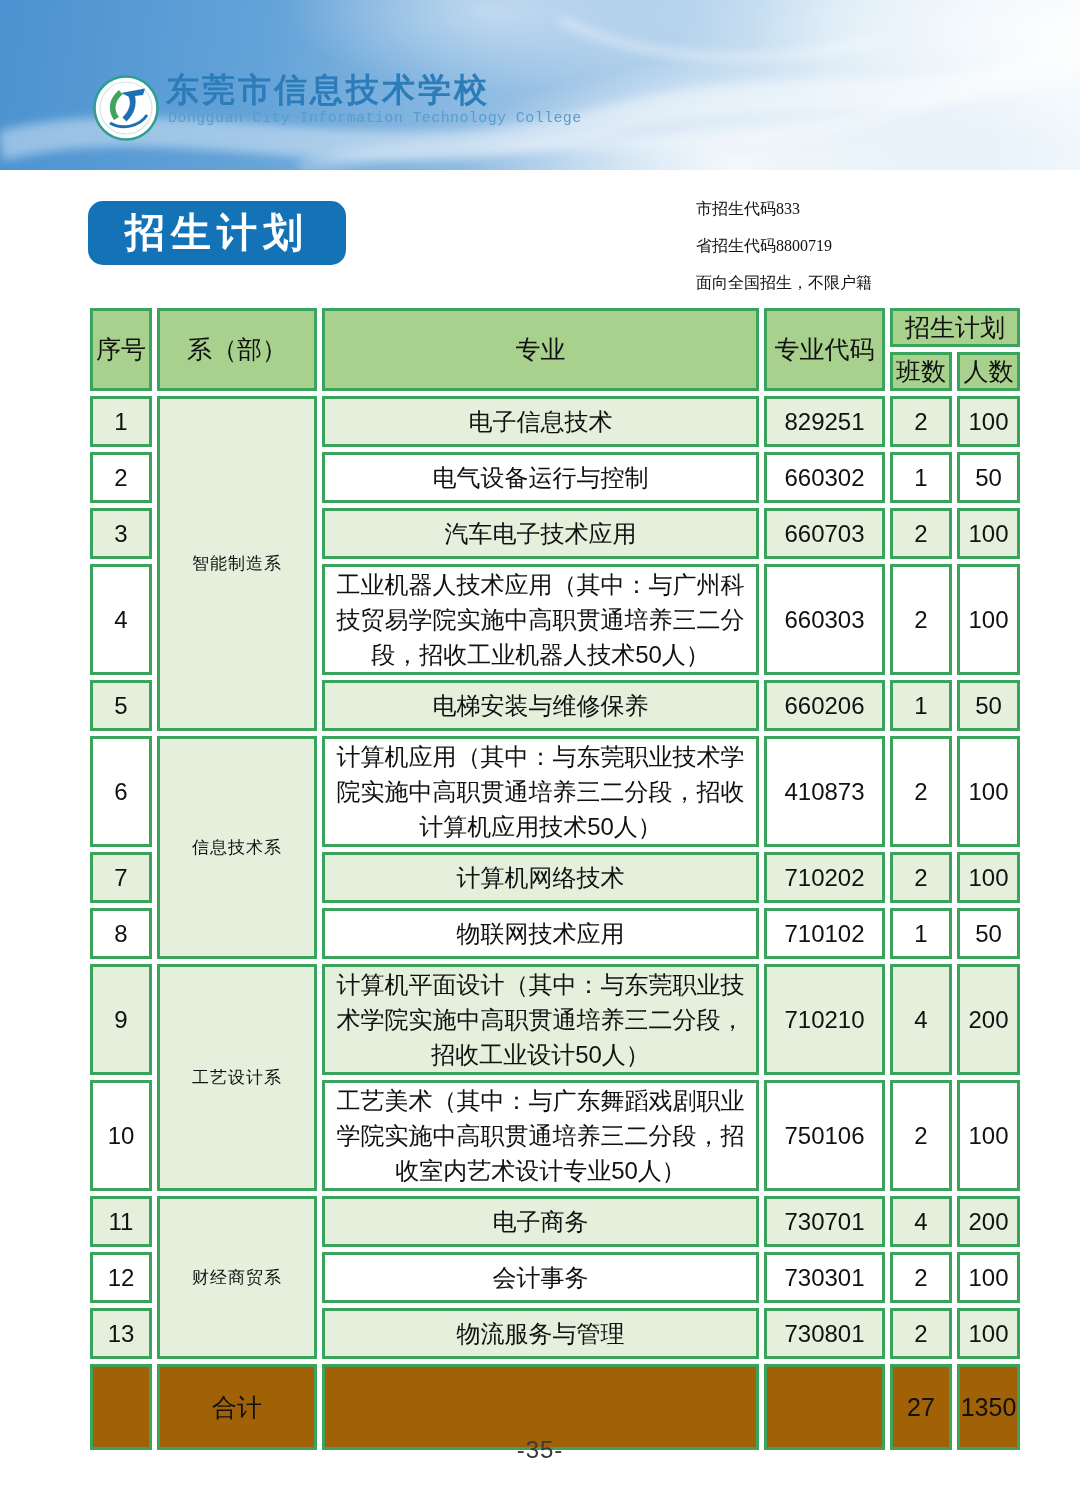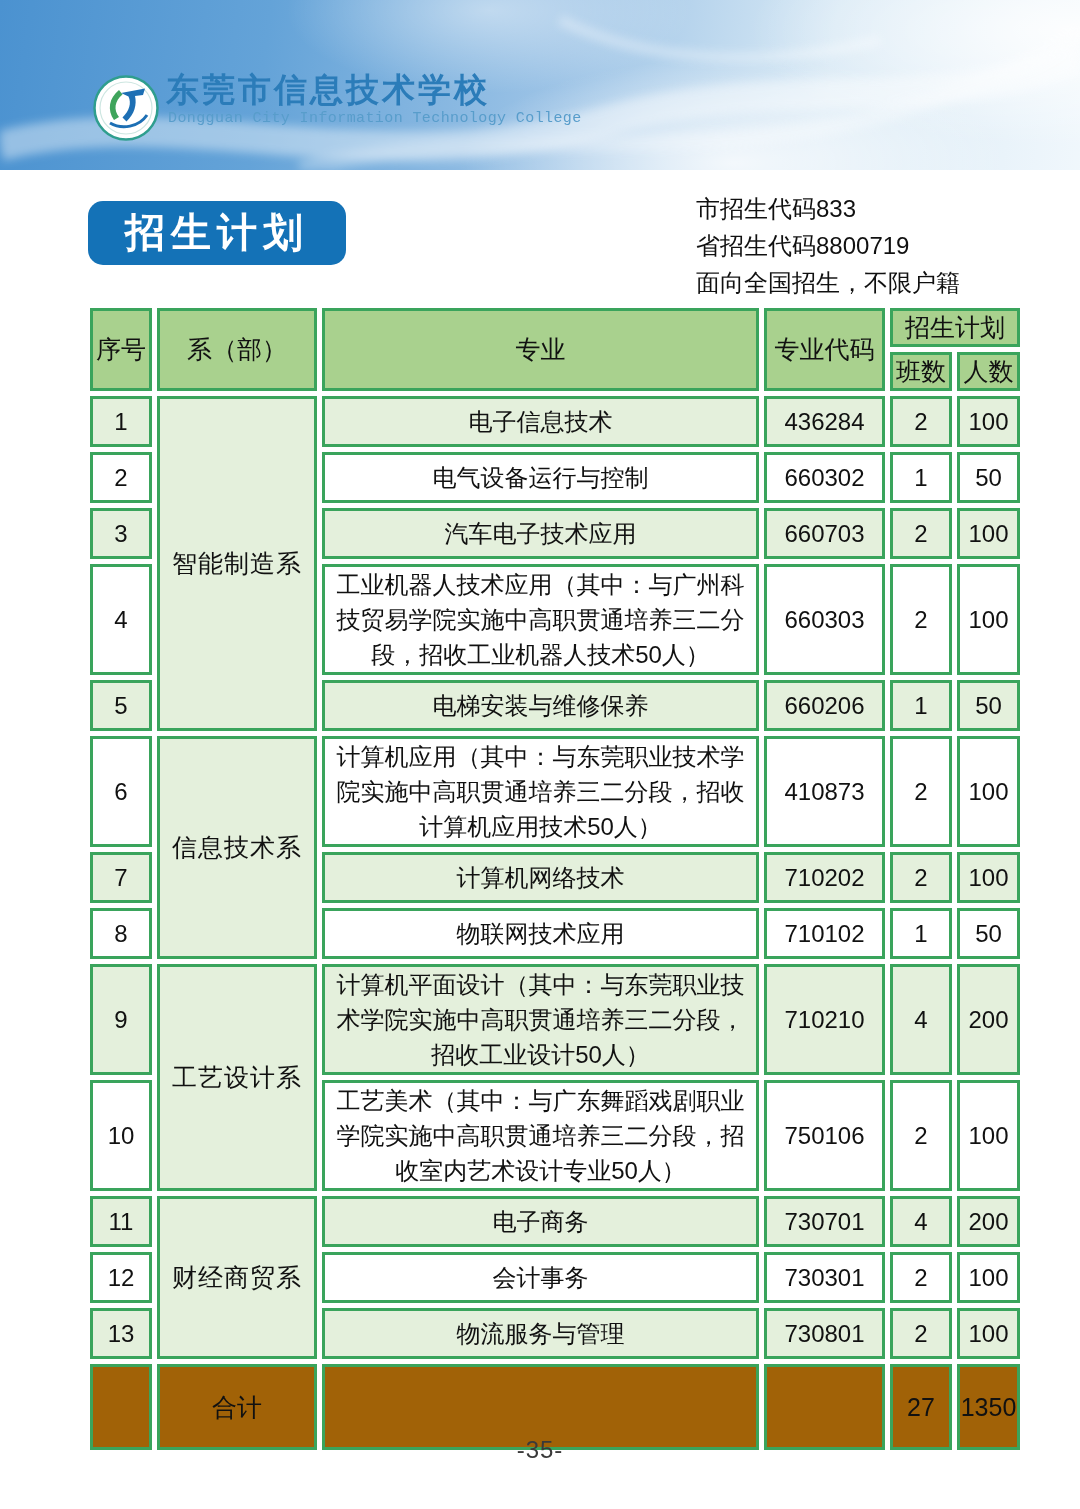--- a/index.html
+++ b/index.html
@@ -30,36 +30,36 @@
     position:absolute;left:168px;top:110px;font-size:15px;color:#589dcb;letter-spacing:.4px;font-family:Liberation Mono, monospace;
   }
 
   
   .badge{
     position:absolute;left:88px;top:201px;width:258px;height:64px;
     background:#1472b7;border-radius:15px;color:#ffffff;
     display:flex;align-items:center;justify-content:center;
     font-size:40px;font-weight:bold;letter-spacing:6px;padding-bottom:2px;box-sizing:border-box;
   }
-  .codes{position:absolute;left:696px;top:190px;font-size:24px;line-height:37px;color:#101010;}
+  .codes{position:absolute;left:696px;top:190px;font-size:16px;line-height:37px;color:#101010;font-family:Liberation Serif, serif;}
 
   
   table.plan{
     position:absolute;left:85px;top:303px;width:925px;
     border-collapse:separate;border-spacing:5px;table-layout:fixed;
     font-size:24px;color:#111;
   }
   table.plan th,table.plan td{
     border:3px solid #3aa45c;text-align:center;vertical-align:middle;padding:0;
     overflow:hidden;
   }
   table.plan thead th{background:#a9d18e;font-weight:normal;height:33px;font-size:25px;}
   tbody tr:nth-child(odd) td{background:#e4f0dc;}
   tbody tr:nth-child(even) td{background:#ffffff;}
-  tbody td.c-dept{background:#e4f0dc !important;font-size:25px;letter-spacing:1px;}
+  tbody td.c-dept{background:#e4f0dc !important;font-size:17px;letter-spacing:1px;}
   tbody tr.std td{height:45px;}
   tbody tr.tall td{height:104px;}
   td.c-major{text-align:left;padding:6px 12px 6px 26px;line-height:35px;}
   tfoot td{background:#a16207;height:80px;font-size:25px;}
 
   
   .page-num{
     position:absolute;left:0;top:1436px;width:1080px;text-align:center;
     font-size:24px;color:#3a3a3a;letter-spacing:1px;
   }
@@ -113,21 +113,21 @@
       <tr>
         <th>班数</th>
         <th>人数</th>
       </tr>
     </thead>
     <tbody>
       <tr class="std">
         <td class="c-seq">1</td>
         <td class="c-dept" rowspan="5">智能制造系</td>
         <td class="c-major">电子信息技术</td>
-        <td class="c-code">436284</td>
+        <td class="c-code">829251</td>
         <td class="c-num">2</td>
         <td class="c-num">100</td>
       </tr>
       <tr class="std">
         <td class="c-seq">2</td>
         <td class="c-major">电气设备运行与控制</td>
         <td class="c-code">660302</td>
         <td class="c-num">1</td>
         <td class="c-num">50</td>
       </tr>

